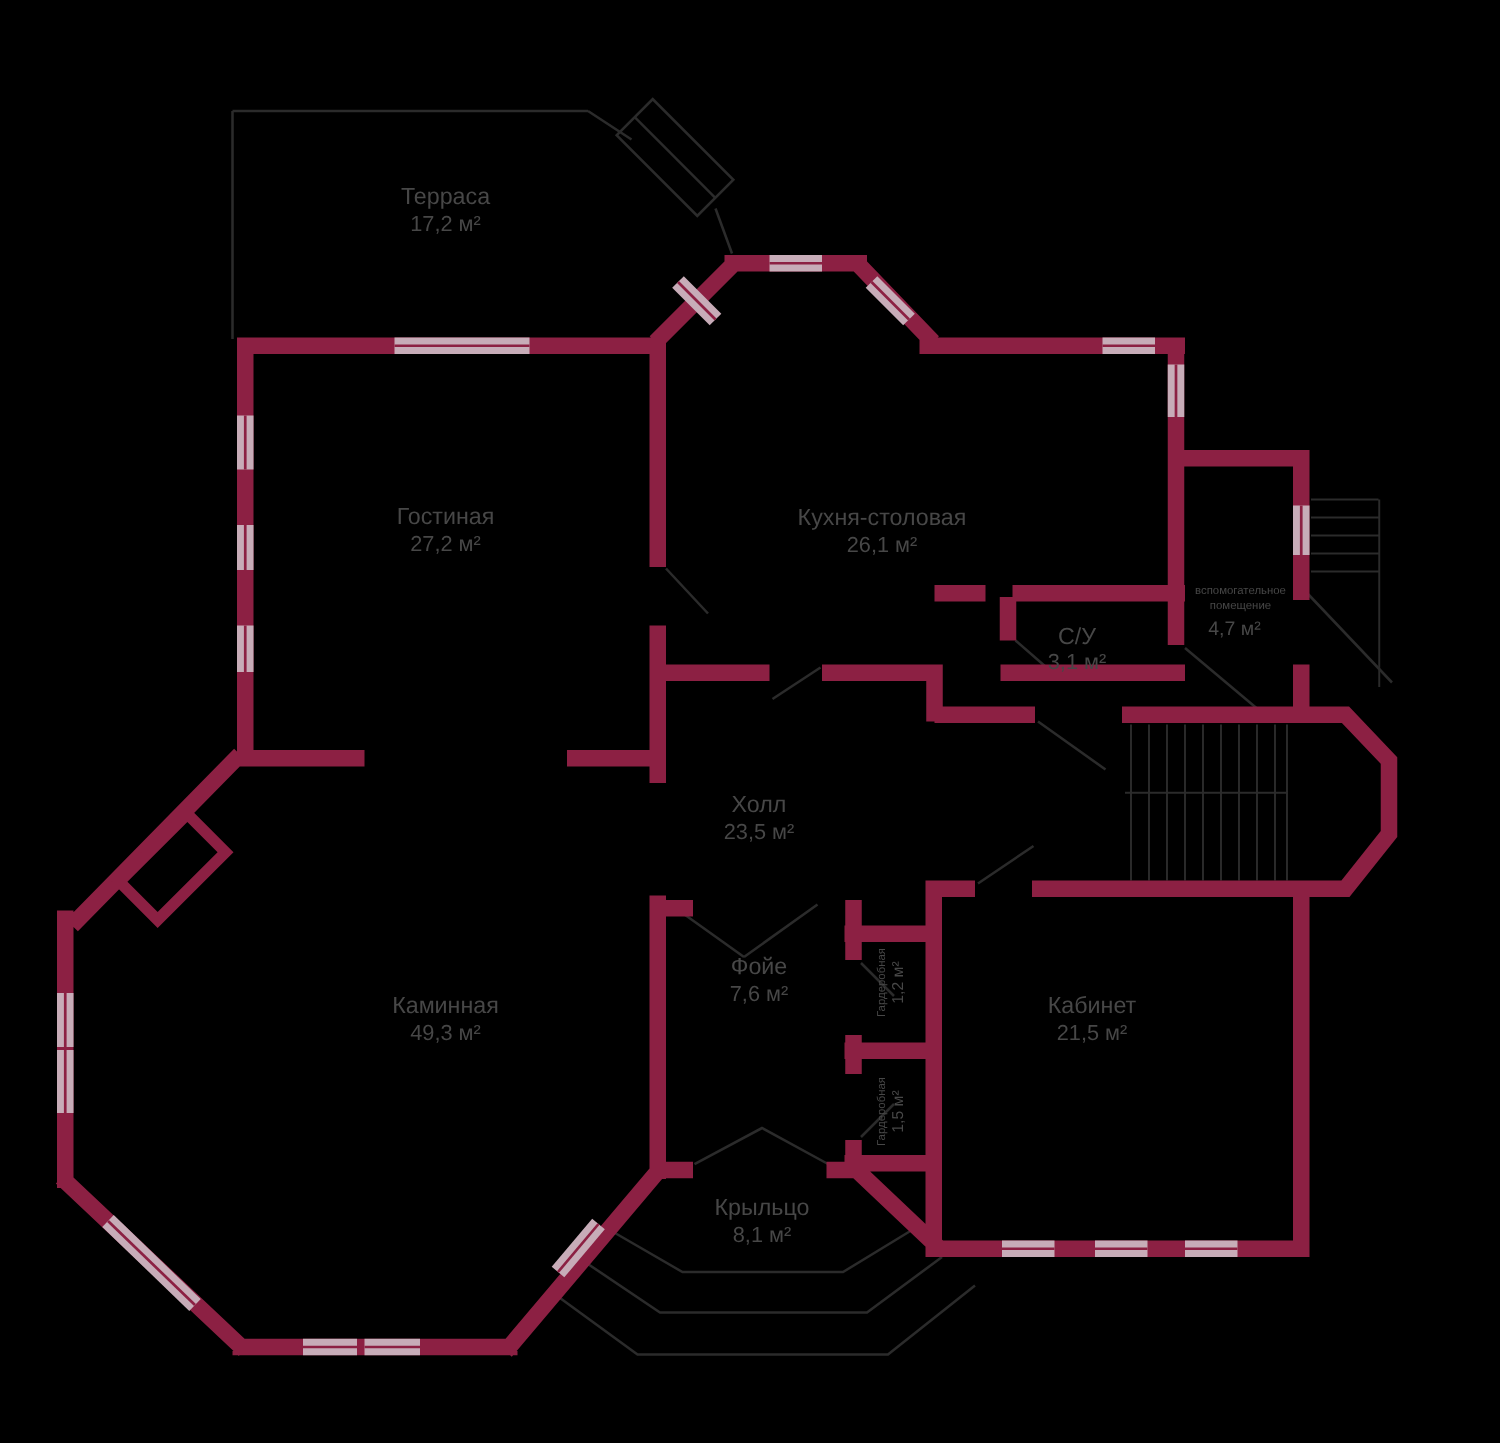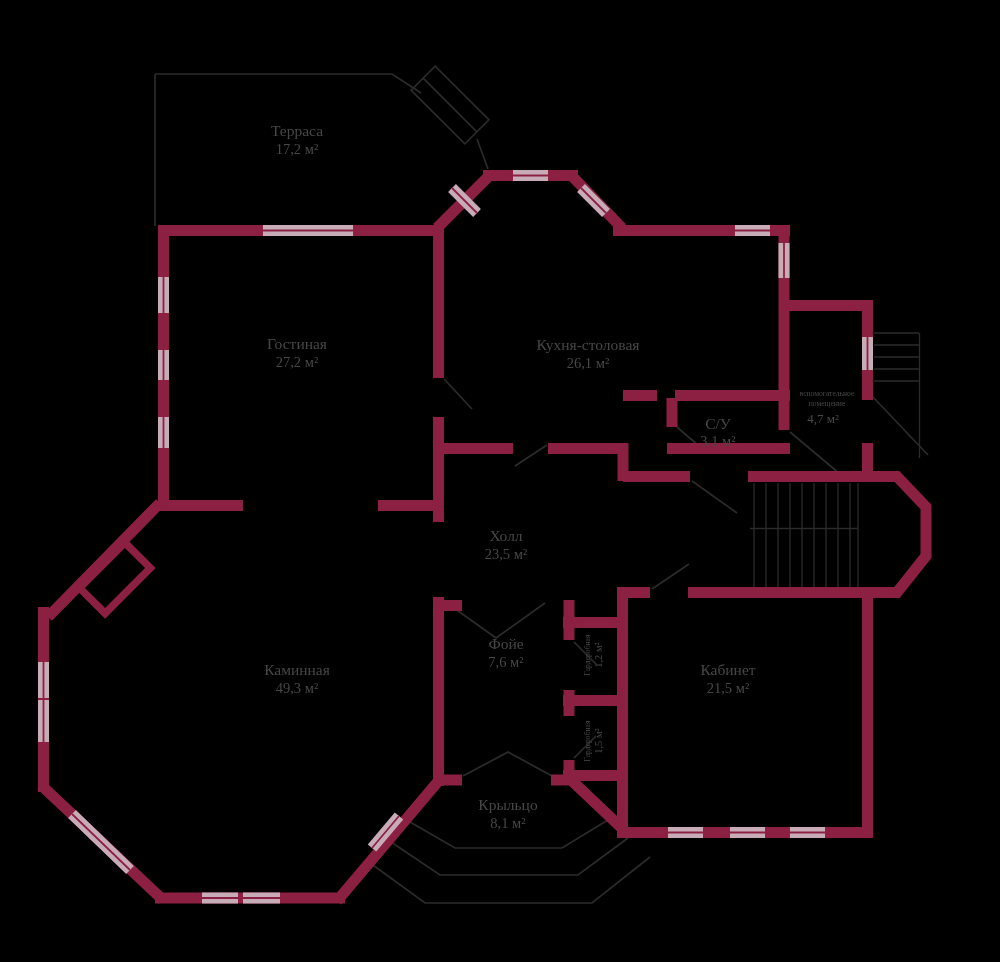--- a/index.html
+++ b/index.html
@@ -1,21 +1,21 @@
 <!DOCTYPE html>
 <html style="--wall: #8c2043; --window: #c7acb8; --outline: #2b2b2b; --text: #474747; --bg: #000000;"><head>
 <meta charset="utf-8">
 <style>
   :root{
     --wall:#8c2043; --window:#c7acb8; --outline:#2b2b2b;
     --text:#474747; --bg:#000000;
   }
   html,body{margin:0;padding:0;background:var(--bg);}
   .stage{position:relative;width:1000px;height:962px;background:var(--bg);overflow:hidden;
-         font-family:Liberation Serif, serif;}
+         font-family:Liberation Sans, sans-serif;}
   svg{position:absolute;left:0;top:0;}
   .wall{stroke:var(--wall);stroke-width:11;fill:none;stroke-linejoin:miter;}
   .fireplace{stroke:var(--wall);stroke-width:7.5;fill:none;}
   .winf{fill:var(--window);}
   .winfl{stroke:var(--window);stroke-width:11;fill:none;}
   .winm{stroke:var(--wall);stroke-width:1.8;fill:none;}
   .thin{stroke:var(--outline);stroke-width:1.7;fill:none;}
   .tread{stroke:var(--outline);stroke-width:1.3;fill:none;}
   text{fill:var(--text);text-anchor:middle;}
   .rn{font-size:15.5px;}

